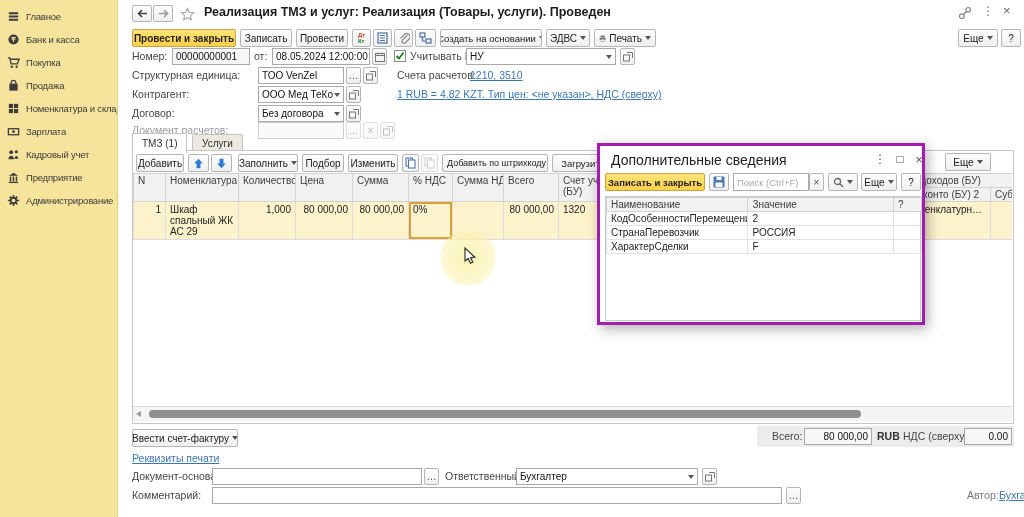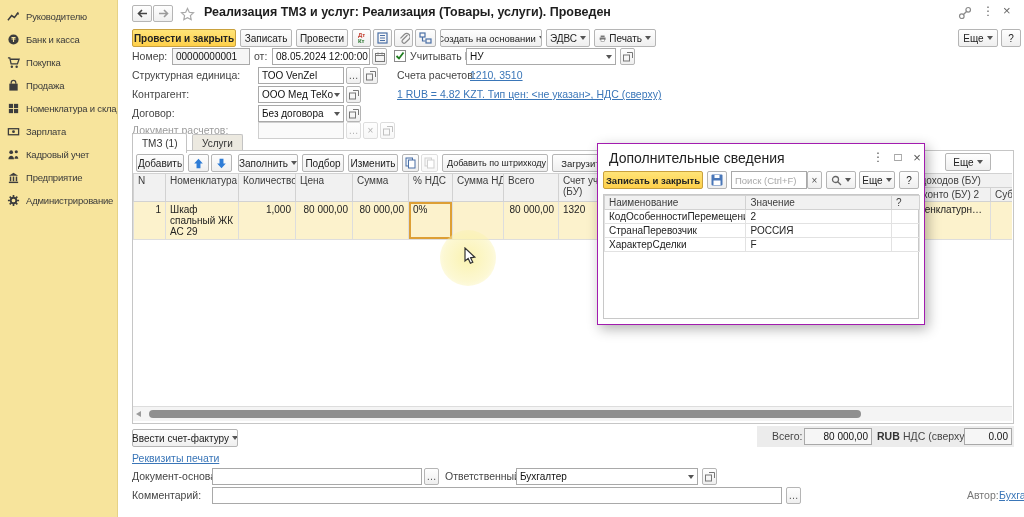--- a/index.html
+++ b/index.html
@@ -56,21 +56,21 @@
   .itable tr.sel td{background:#fcf2cc;}
   .itable td.active-cell{background:#ffdf70;box-shadow:inset 0 0 0 2px #dd9f35;}
   
   .hscroll{position:absolute;left:133px;top:406px;width:879px;height:14px;background:#f4f4f4;
            border-top:1px solid #ddd;display:flex;align-items:center;}
   .hthumb{position:absolute;left:16px;top:3px;width:712px;height:8px;background:#8f8f8f;border-radius:4px;cursor:pointer;}
   .harrow{position:absolute;left:3px;top:4px;width:0;height:0;border-top:3.5px solid transparent;
           border-bottom:3.5px solid transparent;border-right:5px solid #9a9a9a;cursor:pointer;}
   
   .dialog{position:absolute;left:597px;top:143px;width:328px;height:182px;background:#fff;
-          border:1px solid #a21caf;box-shadow:3px 4px 12px rgba(0,0,0,.3);box-sizing:border-box;z-index:10;}
+          border:3px solid #a21caf;box-shadow:3px 4px 12px rgba(0,0,0,.3);box-sizing:border-box;z-index:10;}
   .dlg-title{position:absolute;left:11px;top:6px;font-size:14px;color:#222;font-weight:500;white-space:nowrap;}
   .dlg-ico{position:absolute;top:5px;width:16px;height:16px;display:flex;align-items:center;justify-content:center;
            color:#555;font-size:12px;cursor:pointer;}
   table.dtable{border-collapse:collapse;table-layout:fixed;width:316px;}
   .dtable th{background:#f1f1f1;border:1px solid #d2d2d2;font-weight:normal;color:#3c3c3c;text-align:left;
              padding:0 4px;font-size:10px;height:13px;overflow:hidden;white-space:nowrap;}
   .dtable td{border:1px solid #e2e2e2;padding:0 4px;font-size:10px;height:13px;color:#222;
              overflow:hidden;white-space:nowrap;}
   .dtable tr.sel td{background:#fdf1c6;}
   .dtable td.active-cell{background:#ffe070;box-shadow:inset 0 0 0 1.5px #dd9f35;}
@@ -86,24 +86,23 @@
   .chk{position:absolute;width:12px;height:12px;background:#fff;border:1px solid #8a8a8a;box-sizing:border-box;cursor:pointer;}
 </style>
 </head>
 <body>
 
 <div class="app">
 
   <aside class="sidebar">
     <div class="side-item">
       <svg class="icn" width="13" height="13" viewBox="0 0 14 14">
-          <path d="M1 11l4-5 3 2 4-5" stroke="#3d3d3d" stroke-width="1.6" fill="none"></path>
-          <path d="M12 2l1 3-3-1z" fill="#3d3d3d"></path>
-        </svg>
-      <span>Руководителю</span>
+          <path d="M2 3.5h10M2 7h10M2 10.5h10" stroke="#3d3d3d" stroke-width="2" fill="none"></path>
+        </svg>
+      <span>Главное</span>
     </div>
     <div class="side-item">
       <svg class="icn" width="13" height="13" viewBox="0 0 14 14">
           <circle cx="7" cy="7" r="5.5" fill="#3d3d3d"></circle>
           <path d="M4.8 4.8h4.4M4.8 6.4h4.4M7 4.8v5" stroke="#f7e49c" stroke-width="1.2" fill="none"></path>
         </svg>
       <span>Банк и касса</span>
     </div>
     <div class="side-item">
       <svg class="icn" width="13" height="13" viewBox="0 0 14 14">

